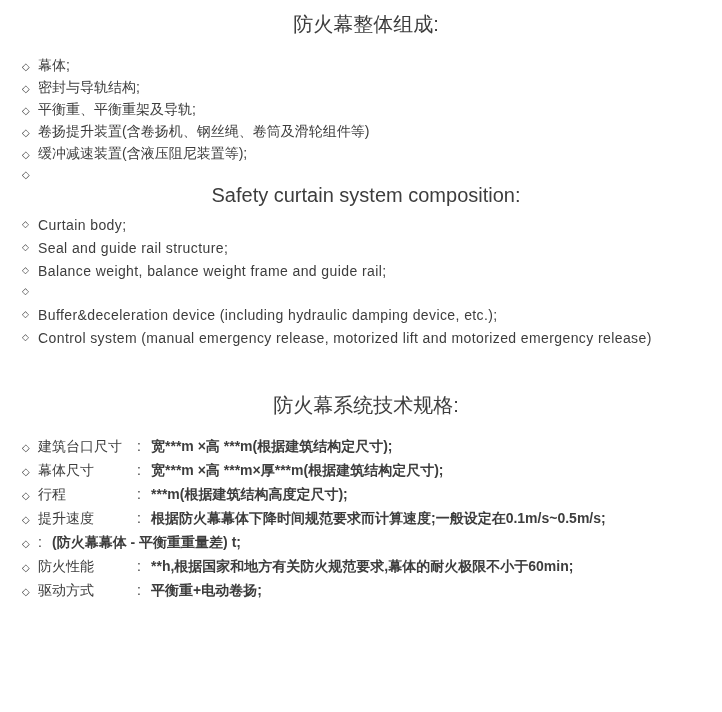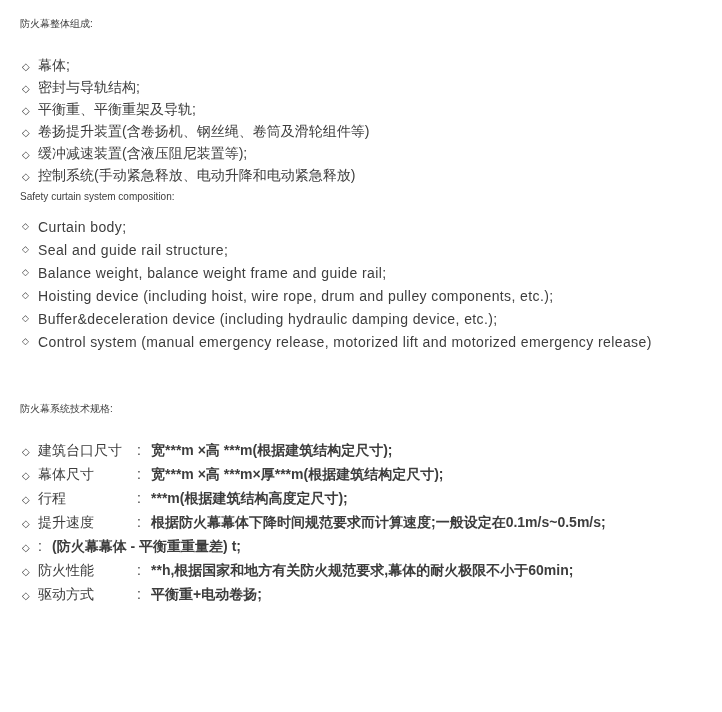--- a/index.html
+++ b/index.html
@@ -14,23 +14,24 @@
     font-family: "Liberation Sans", "DejaVu Sans", sans-serif;
     color: #3d3d3d;
   }
   .page {
     box-sizing: border-box;
     width: 722px;
     height: 712px;
     padding: 14px 10px 0 20px;
   }
   .sec-title {
-    font-size: 10px;
+    font-size: 20px;
     line-height: 20px;
     white-space: nowrap;
+    text-align: center;
   }
   .list {
     list-style: none;
     margin: 0;
     padding: 0;
   }
   .li {
     display: flex;
     align-items: baseline;
     padding-left: 2px;
@@ -96,21 +97,20 @@
       <li class="li">
         <span class="bullet">◇</span>
         <span class="li-text">卷扬提升装置(含卷扬机、钢丝绳、卷筒及滑轮组件等)</span>
       </li>
       <li class="li">
         <span class="bullet">◇</span>
         <span class="li-text">缓冲减速装置(含液压阻尼装置等);</span>
       </li>
       <li class="li">
         <span class="bullet">◇</span>
-        <span class="li-text">控制系统(手动紧急释放、电动升降和电动紧急释放)</span>
       </li>
     </ul>
   </div>
 
   <div class="section" id="composition-en">
     <div class="sec-title">Safety curtain system composition:</div>
     <ul class="list">
       <li class="li">
         <span class="bullet">◇</span>
         <span class="li-text">Curtain body;</span>
@@ -118,21 +118,20 @@
       <li class="li">
         <span class="bullet">◇</span>
         <span class="li-text">Seal and guide rail structure;</span>
       </li>
       <li class="li">
         <span class="bullet">◇</span>
         <span class="li-text">Balance weight, balance weight frame and guide rail;</span>
       </li>
       <li class="li">
         <span class="bullet">◇</span>
-        <span class="li-text">Hoisting device (including hoist, wire rope, drum and pulley components, etc.);</span>
       </li>
       <li class="li">
         <span class="bullet">◇</span>
         <span class="li-text">Buffer&amp;deceleration device (including hydraulic damping device, etc.);</span>
       </li>
       <li class="li">
         <span class="bullet">◇</span>
         <span class="li-text">Control system (manual emergency release, motorized lift and motorized emergency release)</span>
       </li>
     </ul>

